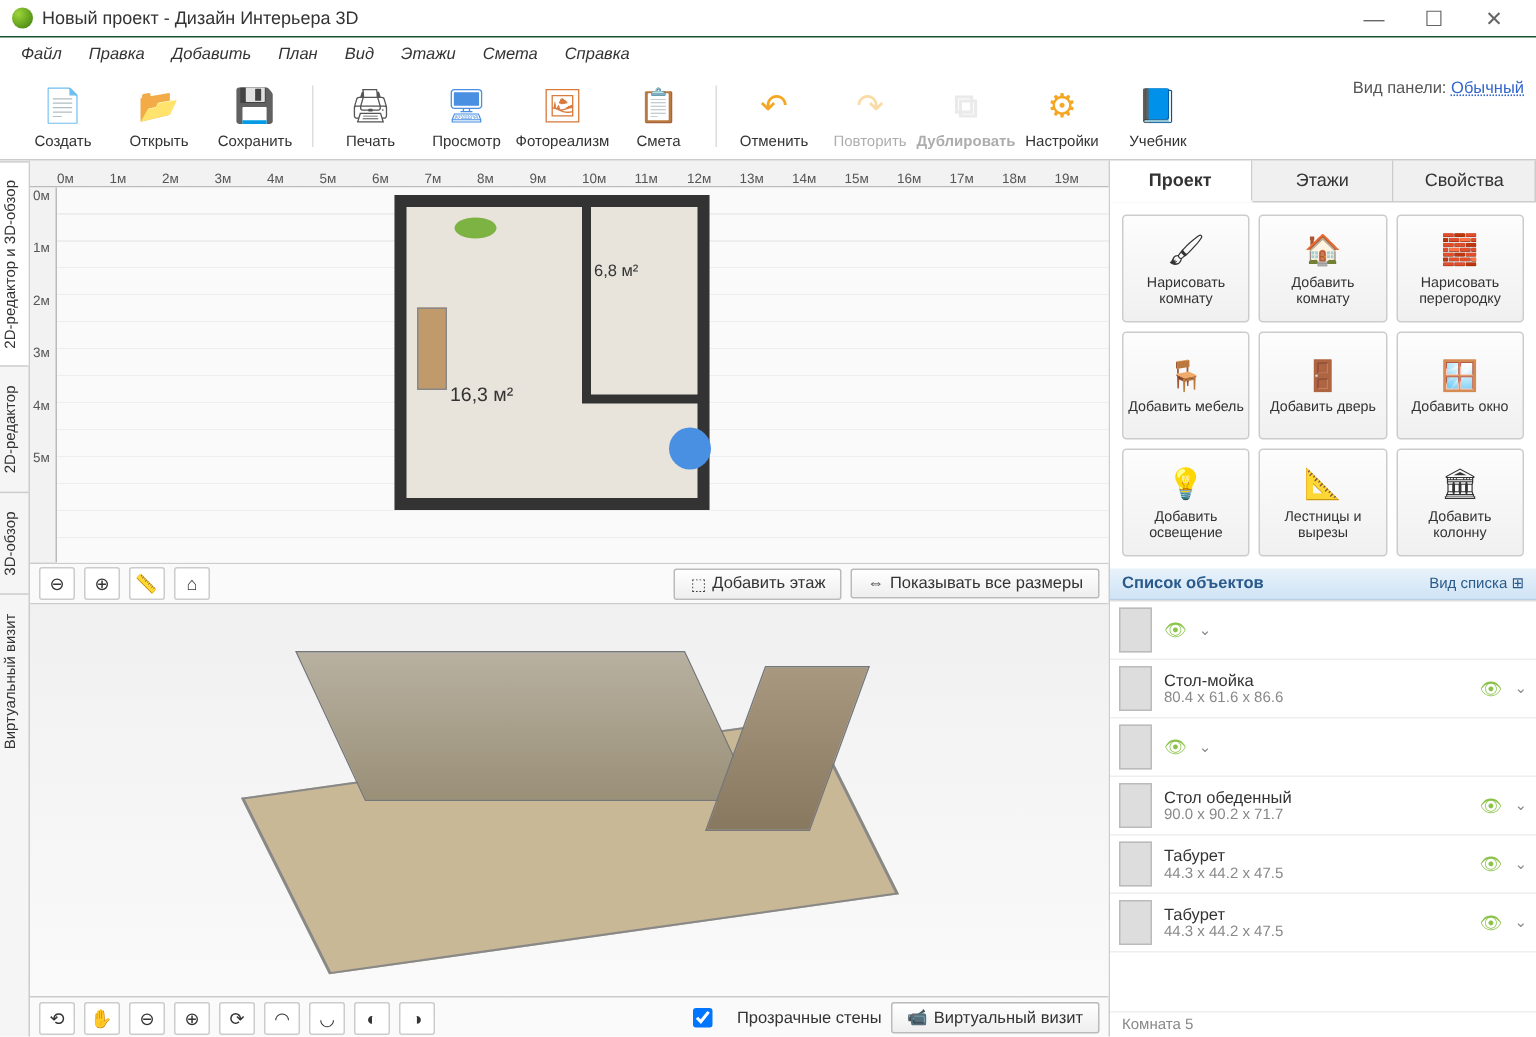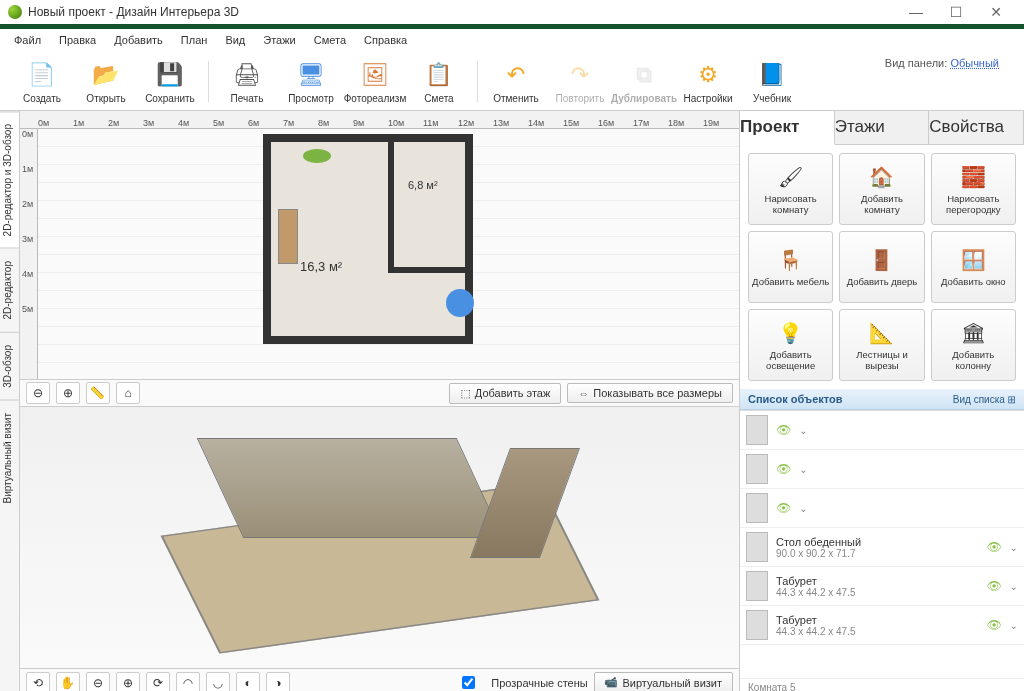--- a/index.html
+++ b/index.html
@@ -1,31 +1,31 @@
 <!DOCTYPE html>
 <html><head>
 <meta charset="utf-8">
 <style>
 * { box-sizing: border-box; margin: 0; padding: 0; font-family: "Segoe UI", Tahoma, sans-serif; }
 body { background: #fff; width: 1024px; height: 691px; overflow: hidden; font-size: 11px; color: #333; }
 
-.titlebar { height: 20px; display: flex; align-items: center; padding: 12px 8px; border-bottom: 5px solid #14532d; }
+.titlebar { height: 20px; display: flex; align-items: center; padding: 12px 8px; border-bottom: 1px solid #14532d; }
 .titlebar .app-icon { width: 14px; height: 14px; background: radial-gradient(circle at 30% 30%, #9dd53a, #3b7b0b); border-radius: 50%; margin-right: 6px; }
 .titlebar .title { flex: 1; font-size: 12px; }
 .titlebar .winbtn { width: 40px; text-align: center; font-size: 14px; color: #666; cursor: pointer; }
 
 .menubar { height: 22px; display: flex; align-items: center; padding: 0 6px; gap: 2px; }
-.menubar span { padding: 2px 8px; cursor: pointer; }
+.menubar span { padding: 2px 8px; cursor: pointer; font-style: italic; }
 
 .toolbar { display: flex; align-items: flex-start; padding: 6px 10px 4px; border-bottom: 1px solid #ccc; position: relative; }
 .toolbar-btn { display: flex; flex-direction: column; align-items: center; width: 64px; cursor: pointer; padding: 2px; }
 .toolbar-btn .ticon { width: 32px; height: 32px; display: flex; align-items: center; justify-content: center; font-size: 22px; }
 .toolbar-btn .tlabel { font-size: 10px; margin-top: 2px; text-align: center; }
 .toolbar-sep { width: 1px; background: #ddd; margin: 4px 6px; align-self: stretch; }
-.panel-mode { position: absolute; right: 25px; top: 6px; font-size: 11px; color: #555; }
+.panel-mode { position: absolute; right: 8px; top: 6px; font-size: 11px; color: #555; }
 .panel-mode a { color: #3366cc; text-decoration: underline dotted; cursor: pointer; }
 
 .workarea { display: flex; height: calc(691px - 26px - 22px - 58px); }
 
 .sidetabs { width: 20px; display: flex; flex-direction: column; border-right: 1px solid #ccc; background: #f5f5f5; }
 .sidetab { writing-mode: vertical-rl; transform: rotate(180deg); text-align: center; padding: 12px 2px; font-size: 10px; cursor: pointer; border-bottom: 1px solid #ccc; white-space: nowrap; }
 .sidetab.sel { background: #fff; }
 
 .canvas-area { flex: 1; display: flex; flex-direction: column; background: #fff; min-width: 0; }
 
@@ -50,21 +50,21 @@
 .iso { position: relative; width: 380px; height: 240px; }
 .iso-floor { position: absolute; left: 0; top: 60px; width: 380px; height: 180px; background: #c9b896; transform: skewY(-8deg) skewX(25deg) scaleY(0.7); border: 2px solid #888; }
 .iso-wall1 { position: absolute; left: 30px; top: 20px; width: 260px; height: 100px; background: linear-gradient(#b8b0a0,#9a9078); transform: skewX(25deg); border: 1px solid #777; }
 .iso-wall2 { position: absolute; right: 10px; top: 30px; width: 70px; height: 110px; background: linear-gradient(#a89880,#887860); transform: skewX(-20deg); border: 1px solid #777; }
 
 .bar3d { height: 28px; display: flex; align-items: center; gap: 6px; padding: 0 6px; border-top: 1px solid #ccc; background: #fafafa; }
 .chk { display: inline-flex; align-items: center; gap: 16px; font-size: 11px; }
 
 .rightpanel { width: 285px; border-left: 1px solid #ccc; display: flex; flex-direction: column; background: #fff; }
 .rtabs { display: flex; border-bottom: 1px solid #ccc; }
-.rtab { flex: 1; text-align: left; padding: 6px 0; font-size: 17px; cursor: pointer; background: #f0f0f0; border-right: 1px solid #ccc; }
+.rtab { flex: 1; text-align: center; padding: 6px 0; font-size: 12px; cursor: pointer; background: #f0f0f0; border-right: 1px solid #ccc; }
 .rtab.sel { background: #fff; border-bottom: 2px solid #fff; margin-bottom: -1px; font-weight: bold; }
 
 .section-hdr { background: linear-gradient(#e8f2fb,#cfe4f5); padding: 4px 8px; font-size: 11px; font-weight: bold; color: #2a5a8a; border-bottom: 1px solid #b8d0e6; display: flex; justify-content: space-between; align-items: center; }
 
 .design-grid { display: grid; grid-template-columns: repeat(3, 1fr); gap: 6px; padding: 8px; }
 .design-btn { border: 1px solid #ccc; background: linear-gradient(#fdfdfd,#f0f0f0); border-radius: 3px; padding: 6px 2px; display: flex; flex-direction: column; align-items: center; cursor: pointer; height: 72px; justify-content: center; }
 .design-btn .dicon { width: 28px; height: 28px; display: flex; align-items: center; justify-content: center; font-size: 20px; }
 .design-btn .dlabel { font-size: 9.5px; text-align: center; margin-top: 3px; line-height: 1.15; }
 
 .objlist { flex: 1; overflow-y: auto; border-top: 1px solid #ddd; }
@@ -201,21 +201,21 @@
           <span>2м</span>
           <span>3м</span>
           <span>4м</span>
           <span>5м</span>
         </div>
       <div class="plan2d">
         <div class="room-out" style="left:225px;top:5px;width:210px;height:210px;"></div>
         <div class="room-div" style="left:350px;top:13px;width:6px;height:130px;"></div>
         <div class="room-div" style="left:350px;top:138px;width:80px;height:6px;"></div>
         <div class="room-label" style="left:262px;top:130px;">16,3 м²</div>
-        <div class="room-label" style="left:370px;top:50px;font-size:11px;">6,8 м²</div>
+        <div class="room-label" style="left:358px;top:50px;font-size:11px;">6,8 м²</div>
         <div style="position:absolute;left:408px;top:160px;width:28px;height:28px;border-radius:50%;background:#4a90e2;"></div>
         <div style="position:absolute;left:240px;top:80px;width:20px;height:55px;background:#c19a6b;border:1px solid #888;"></div>
         <div style="position:absolute;left:265px;top:20px;width:28px;height:14px;background:#7cb342;border-radius:50%;"></div>
       </div>
     </div>
 
     <div class="bar2d">
       <div class="ibtn">⊖</div>
       <div class="ibtn">⊕</div>
       <div class="ibtn">📏</div>
@@ -310,20 +310,24 @@
       <span style="font-weight:normal;font-size:10px;"><span>Вид списка</span> ⊞</span>
     </div>
     <div class="objlist" id="objlist">
         <div class="obj-item">
           <div class="obj-icon"></div>
           <div class="obj-eye">👁</div>
           <div class="obj-chev">⌄</div>
         </div>
         <div class="obj-item">
           <div class="obj-icon"></div>
+          <div class="obj-text">
+            <div class="obj-name">Стол-мойка</div>
+            <div class="obj-dims">80.4 x 61.6 x 86.6</div>
+          </div>
           <div class="obj-eye">👁</div>
           <div class="obj-chev">⌄</div>
         </div>
         <div class="obj-item">
           <div class="obj-icon"></div>
           <div class="obj-eye">👁</div>
           <div class="obj-chev">⌄</div>
         </div>
         <div class="obj-item">
           <div class="obj-icon"></div>

